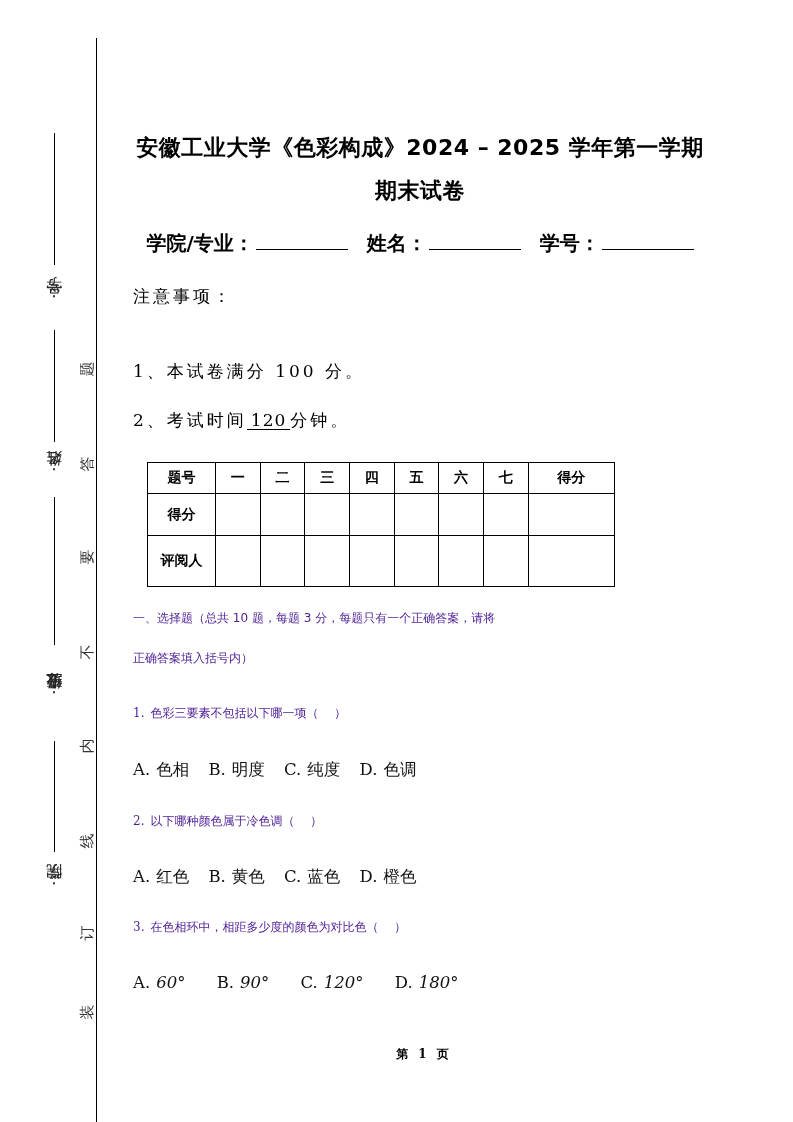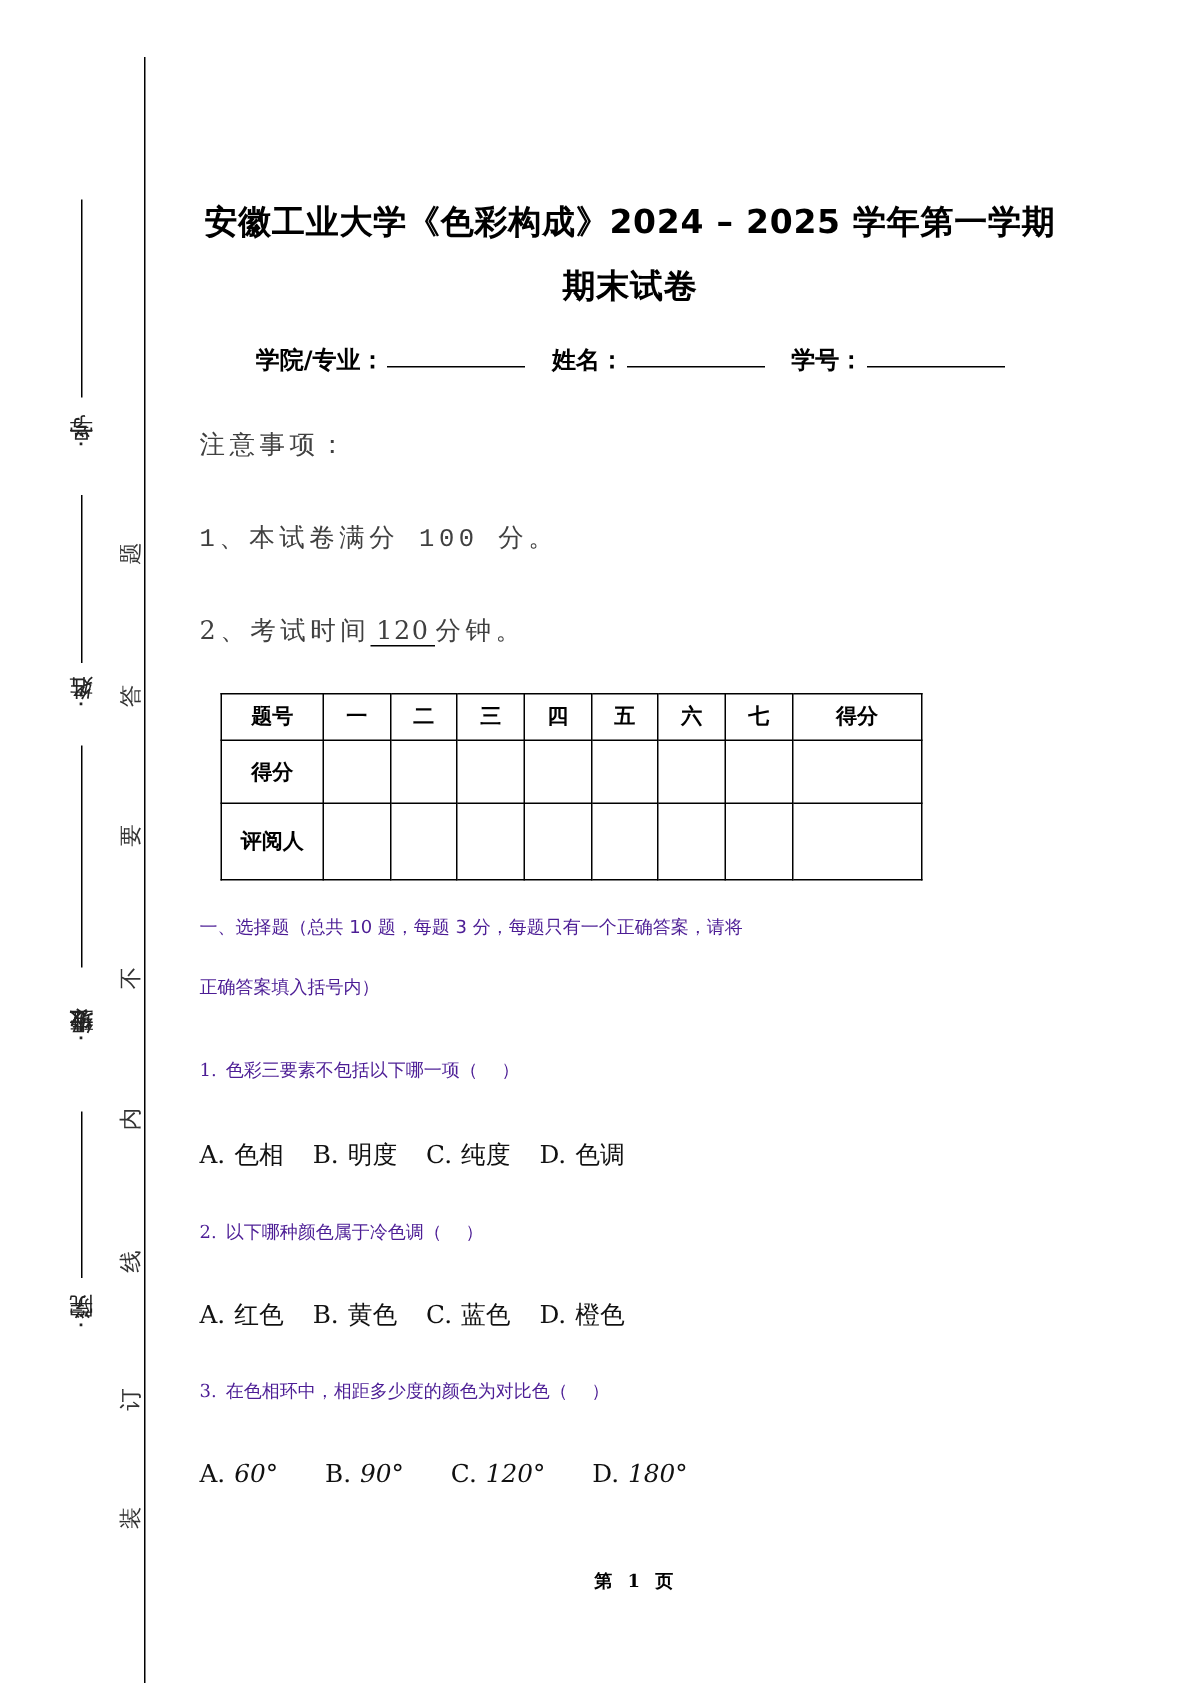--- a/index.html
+++ b/index.html
@@ -61,40 +61,40 @@
       letter-spacing: 0.5px;
     }
     .info-line {
       position: absolute;
       left: 120px;
       width: 600px;
       top: 230px;
       text-align: center;
       font-family: "DejaVu Sans", "Liberation Sans", sans-serif;
       font-weight: bold;
-      font-size: 16px;
+      font-size: 20px;
     }
     .info-line .field { margin: 0 6px; }
     .info-line .blank {
       display: inline-block;
       width: 92px;
       border-bottom: 1px solid #000;
       height: 14px;
       vertical-align: baseline;
       margin-left: 2px;
     }
 
     
     .text-line {
       position: absolute;
       left: 133px;
       font-size: 17px;
       letter-spacing: 3px;
       white-space: nowrap;
-      color: #404040;
+      color: #000000;
     }
     .underline-val {
       display: inline-block;
       border-bottom: 1px solid #000;
       padding: 0 4px;
       letter-spacing: 1px;
       line-height: 18px;
     }
 
     
@@ -200,21 +200,21 @@
   </span>
   <span class="field">
     <span>姓名：</span><span class="blank"></span>
   </span>
   <span class="field">
     <span>学号：</span><span class="blank"></span>
   </span>
 </div>
 
 <div class="text-line" style="top:285px;">注意事项：</div>
-<div class="text-line" style="top:347px;font-family:Liberation Mono, monospace;">1、本试卷满分 100 分。</div>
+<div class="text-line" style="top:360px;">1、本试卷满分 100 分。</div>
 <div class="text-line" style="top:409px;">
   <span>2、考试时间</span><span class="underline-val"> 120 </span><span>分钟。</span>
 </div>
 
 <table class="score">
   <tbody>
       <tr class="r0">
     <td class="c0">题号</td>
     <td>一</td>
     <td>二</td>

